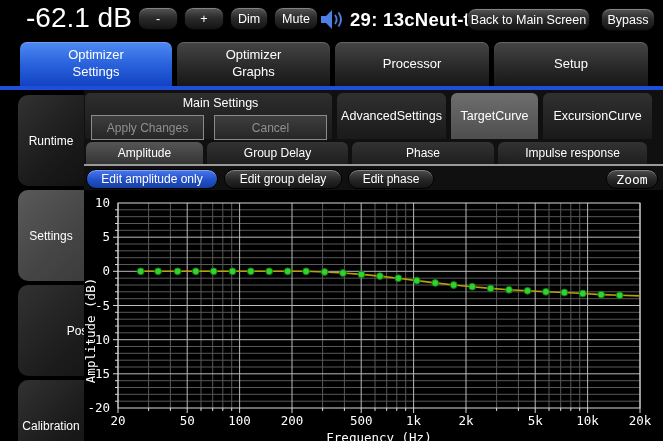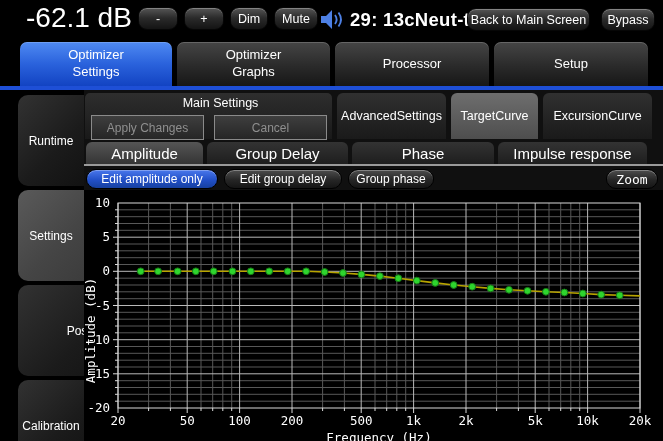--- a/index.html
+++ b/index.html
@@ -44,21 +44,21 @@
            color:#8f8f8f;font-size:12px;display:flex;align-items:center;justify-content:center;
            cursor:default;}
 
   .settab{position:absolute;top:3px;height:46px;border-radius:6px 6px 0 0;
           background:linear-gradient(#303030,#1a1a1a);font-size:12.5px;line-height:1.3;
           display:flex;align-items:center;justify-content:center;
           text-align:center;cursor:pointer;}
   .settab.sel{background:linear-gradient(#6e6e6e,#4e4e4e);}
 
   .ctab{position:absolute;top:52px;height:22px;border-radius:6px 6px 0 0;
-        background:linear-gradient(#333333,#1e1e1e);font-size:15px;
+        background:linear-gradient(#333333,#1e1e1e);font-size:12px;
         display:flex;align-items:center;justify-content:center;cursor:pointer;}
   .ctab.sel{background:linear-gradient(#555555,#343434);}
   .ctab-underline{position:absolute;left:0;top:74px;width:579px;height:2px;background:#9a9a9a;}
 
   .pill{position:absolute;top:79px;height:20px;border-radius:10px;box-sizing:border-box;
         background:linear-gradient(#4e4e4e,#262626 55%,#151515);
         box-shadow:inset 0 1px 0 rgba(255,255,255,.3);border:1px solid #000;
         color:#fff;font-size:12px;display:flex;align-items:center;justify-content:center;
         cursor:pointer;}
   .pill.blue{background:linear-gradient(#4a78ec,#2250c8 55%,#16409f);}
@@ -147,21 +147,21 @@
     <div class="ctab" style="left:123px;width:141px;">
       <span>Group Delay</span>
     </div>
     <div class="ctab" style="left:414px;width:149px;">
       <span>Impulse response</span>
     </div>
     <div class="ctab-underline"></div>
 
     <div class="pill blue" style="left:2px;width:132px;">Edit amplitude only</div>
     <div class="pill" style="left:140px;width:118px;">Edit group delay</div>
-    <div class="pill" style="left:264px;width:86px;">Group phase</div>
+    <div class="pill" style="left:264px;width:86px;">Edit phase</div>
     <div class="pill mono" style="left:522px;width:52px;">Zoom</div>
 
     <div class="chart">
       <svg id="plot" width="579" height="251" viewBox="0 0 579 251">
           <path d="M34 211.2H556M34 204.3H556M34 197.5H556M34 190.7H556M34 177.0H556M34 170.2H556M34 163.3H556M34 156.5H556M34 142.8H556M34 136.0H556M34 129.2H556M34 122.3H556M34 108.7H556M34 101.8H556M34 95.0H556M34 88.2H556M34 74.5H556M34 67.7H556M34 60.8H556M34 54.0H556M34 40.3H556M34 33.5H556M34 26.7H556M34 19.8H556M64.6 13V218M86.4 13V218M117.0 13V218M128.7 13V218M138.8 13V218M147.7 13V218M238.6 13V218M260.4 13V218M291.0 13V218M302.7 13V218M312.8 13V218M321.7 13V218M412.6 13V218M434.4 13V218M465.0 13V218M476.7 13V218M486.8 13V218M495.7 13V218" stroke="#585858" stroke-width="1" fill="none"></path>
           <path d="M34 183.8H556M34 149.7H556M34 115.5H556M34 81.3H556M34 47.2H556M34.0 13V218M103.2 13V218M155.6 13V218M208.0 13V218M277.2 13V218M329.6 13V218M382.0 13V218M451.2 13V218M503.6 13V218M556.0 13V218" stroke="#b9b9b9" stroke-width="1" fill="none"></path>
           <path d="M31 211.2H34M31 204.3H34M31 197.5H34M31 190.7H34M29 183.8H34M31 177.0H34M31 170.2H34M31 163.3H34M31 156.5H34M29 149.7H34M31 142.8H34M31 136.0H34M31 129.2H34M31 122.3H34M29 115.5H34M31 108.7H34M31 101.8H34M31 95.0H34M31 88.2H34M29 81.3H34M31 74.5H34M31 67.7H34M31 60.8H34M31 54.0H34M29 47.2H34M31 40.3H34M31 33.5H34M31 26.7H34M31 19.8H34M34.0 218V223M64.6 218V221M86.4 218V221M103.2 218V223M117.0 218V221M128.7 218V221M138.8 218V221M147.7 218V221M155.6 218V223M208.0 218V223M238.6 218V221M260.4 218V221M277.2 218V223M291.0 218V221M302.7 218V221M312.8 218V221M321.7 218V221M329.6 218V223M382.0 218V223M412.6 218V221M434.4 218V221M451.2 218V223M465.0 218V221M476.7 218V221M486.8 218V221M495.7 218V221M503.6 218V223M556.0 218V223" stroke="#d9d9d9" stroke-width="1" fill="none"></path>
           <rect x="34" y="13" width="522" height="205" fill="none" stroke="#d9d9d9"></rect>
           <path d="M56.7 81.3L74.1 81.3L93.6 81.3L111.8 81.3L129.7 81.3L148.5 81.3L166.8 81.3L185.2 81.3L203.7 81.3L222.1 81.3L240.6 82.0L259.0 83.0L277.4 84.4L295.9 86.1L314.3 88.2L332.8 90.6L351.2 92.9L369.7 95.0L388.2 96.7L406.6 98.4L425.0 99.8L443.5 100.8L461.9 101.8L480.4 102.5L498.8 103.5L517.2 104.6L535.7 105.3L556.0 105.9" stroke="#b8a400" stroke-width="1.6" fill="none"></path>
           <g fill="#2ed52e" stroke="#157a15" stroke-width="1">

